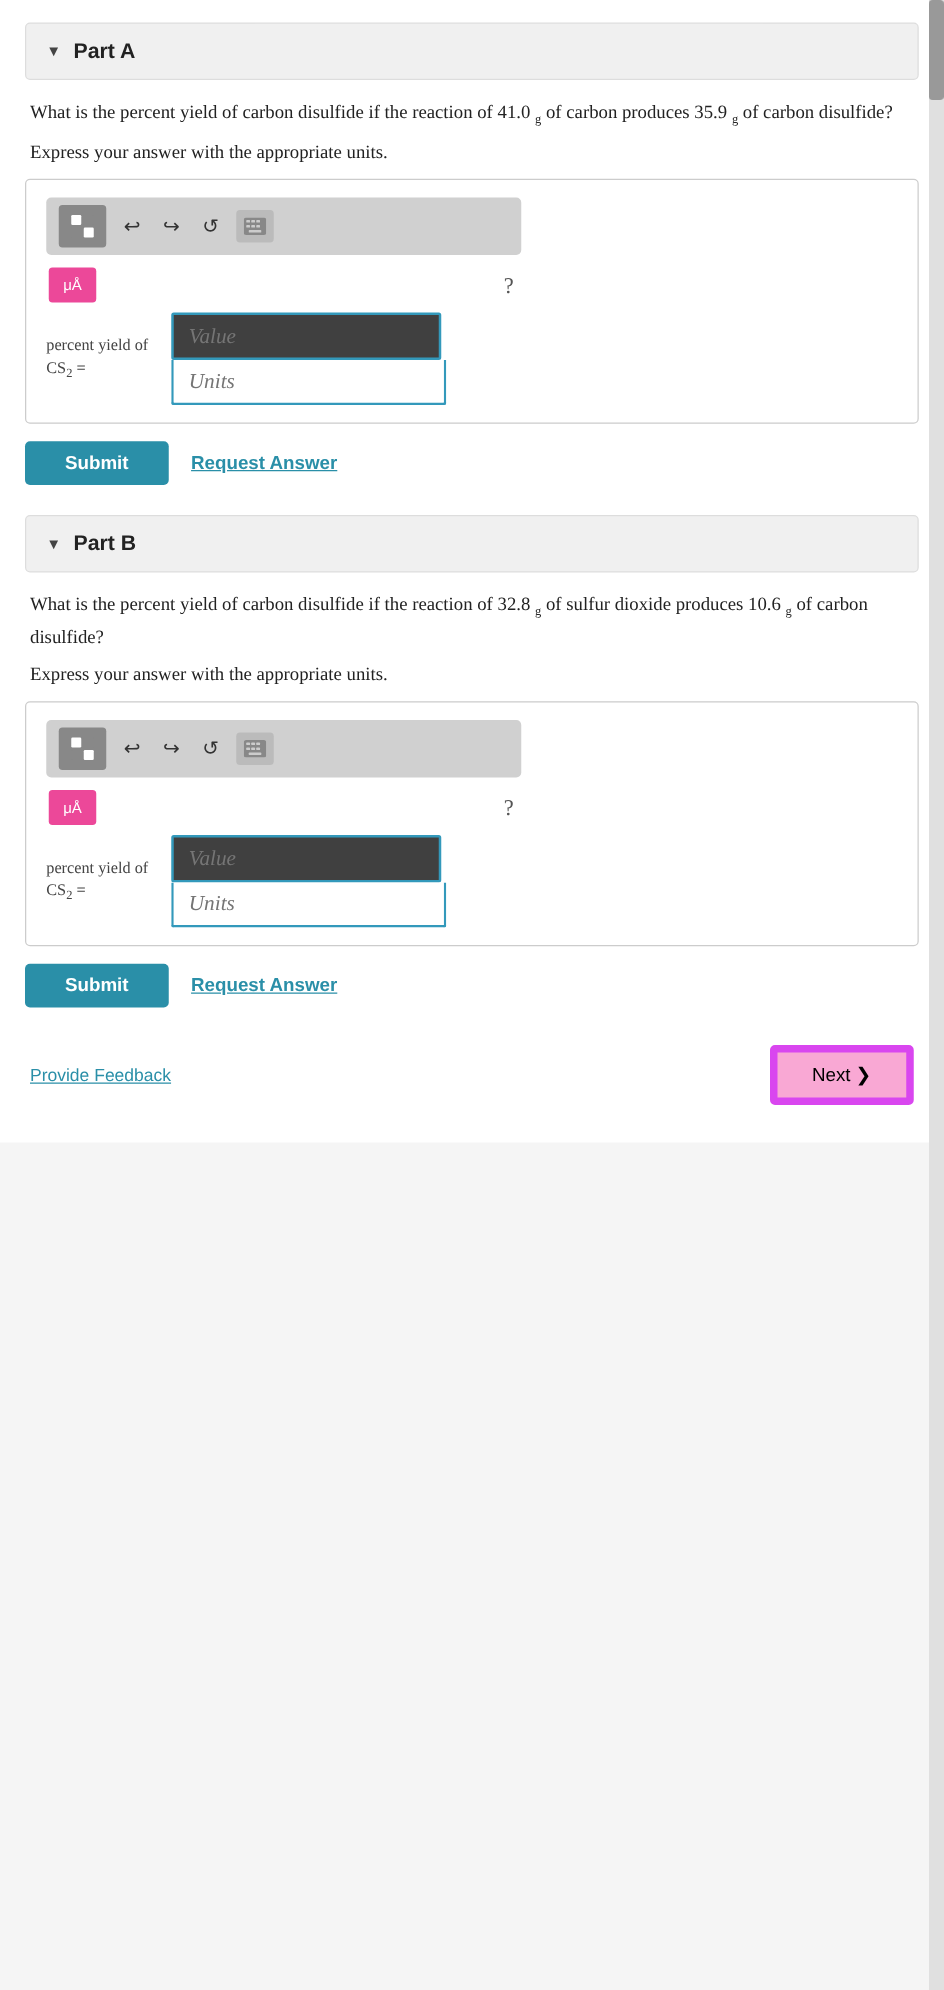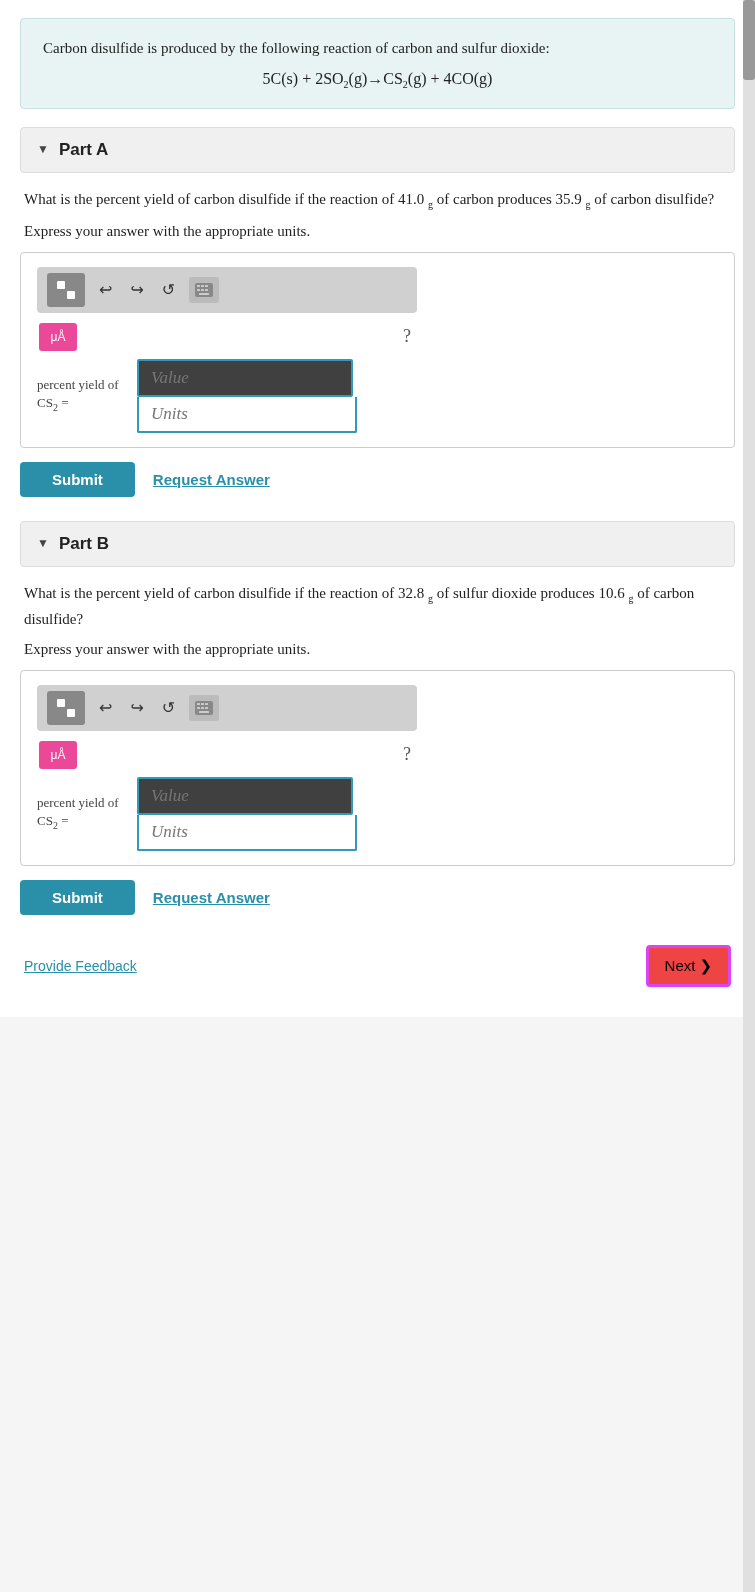--- a/index.html
+++ b/index.html
@@ -218,24 +218,24 @@
       padding: 0 4px;
     }
     .feedback-link {
       color: #2a8fa8;
       text-decoration: underline;
       font-size: 14px;
       cursor: pointer;
       font-family: Arial, sans-serif;
     }
     .next-btn {
-      background: #ef4444;
-      border: 3px solid #d946ef;
-      border-radius: 4px;
-      padding: 9px 16px;
+      background: #f9a8d4;
+      border: 6px solid #d946ef;
+      border-radius: 4px;
+      padding: 9px 28px;
       font-size: 15px;
       cursor: pointer;
       font-family: Arial, sans-serif;
       display: flex;
       align-items: center;
       gap: 4px;
     }
     sub { font-size: 10px; }
     .scrollbar {
       position: fixed;
@@ -252,26 +252,20 @@
       height: 80px;
       background: #999;
       border-radius: 3px;
     }
   </style>
 </head>
 <body>
 
 <div class="page-wrapper">
 
-  <div class="intro-box">
-    <div class="intro-text">Carbon disulfide is produced by the following reaction of carbon and sulfur dioxide:</div>
-    <div class="equation">
-      5C(s) + 2SO<sub>2</sub>(g)→CS<sub>2</sub>(g) + 4CO(g)
-    </div>
-  </div>
 
   <div class="part-section">
     <div class="part-header">
       <span class="chevron-icon">▼</span>
       <span class="part-header-title">Part A</span>
     </div>
 
     <div class="question-text">
       What is the percent yield of carbon disulfide if the reaction of 41.0 <sub>g</sub> of carbon produces 35.9 <sub>g</sub> of carbon disulfide?
     </div>

